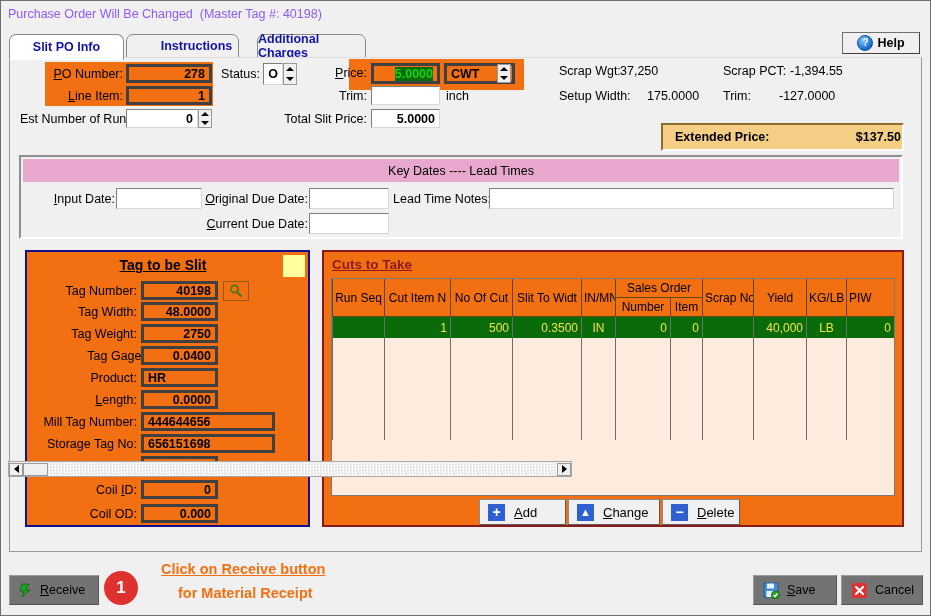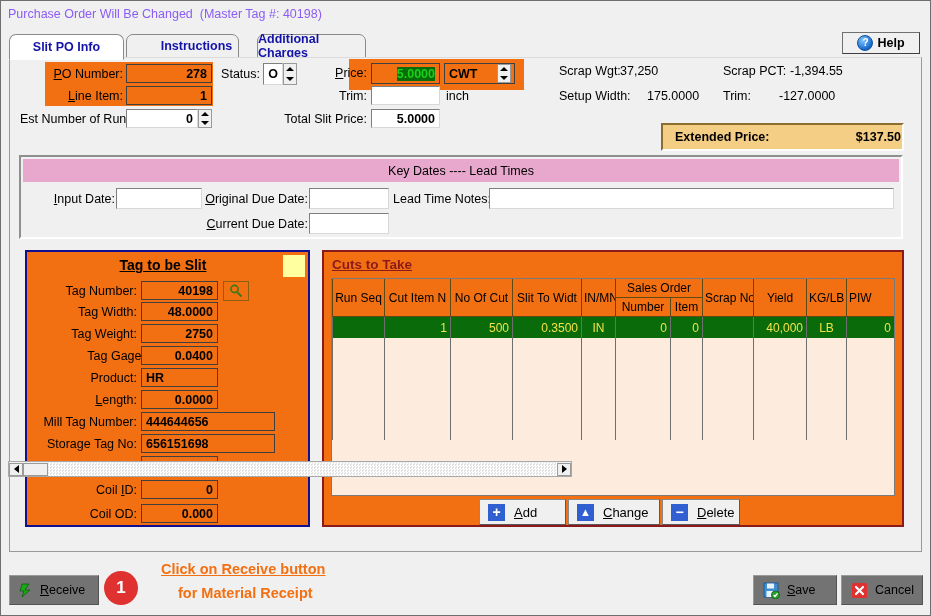--- a/index.html
+++ b/index.html
@@ -55,21 +55,21 @@
     background:radial-gradient(circle at 35% 30%,#7fc7ff,#1668c8 70%);
     color:#fff;font-size:10px;font-weight:bold;line-height:14px;text-align:center;
     border:1px solid #0d4f99;}
 
   
   .lbl{font-size:12.5px;color:#000;text-align:right;white-space:nowrap;}
   .u{text-decoration:underline;}
   .orangeblk{background:#f37012;}
   .ofield{
     box-sizing:border-box;background:#f37012;
-    border:1px solid #404040;
+    border:3px solid #404040;
     font-size:12.5px;color:#000;font-weight:bold;
     display:flex;align-items:center;
   }
   .ofield.r{justify-content:flex-end;padding-right:4px;}
   .ofield.l{justify-content:flex-start;padding-left:4px;}
   .wfield{
     box-sizing:border-box;background:#ffffff;
     border:1px solid #808080;border-right-color:#d8d8d8;border-bottom-color:#d8d8d8;
     font-size:12.5px;color:#000;font-weight:bold;
     display:flex;align-items:center;

